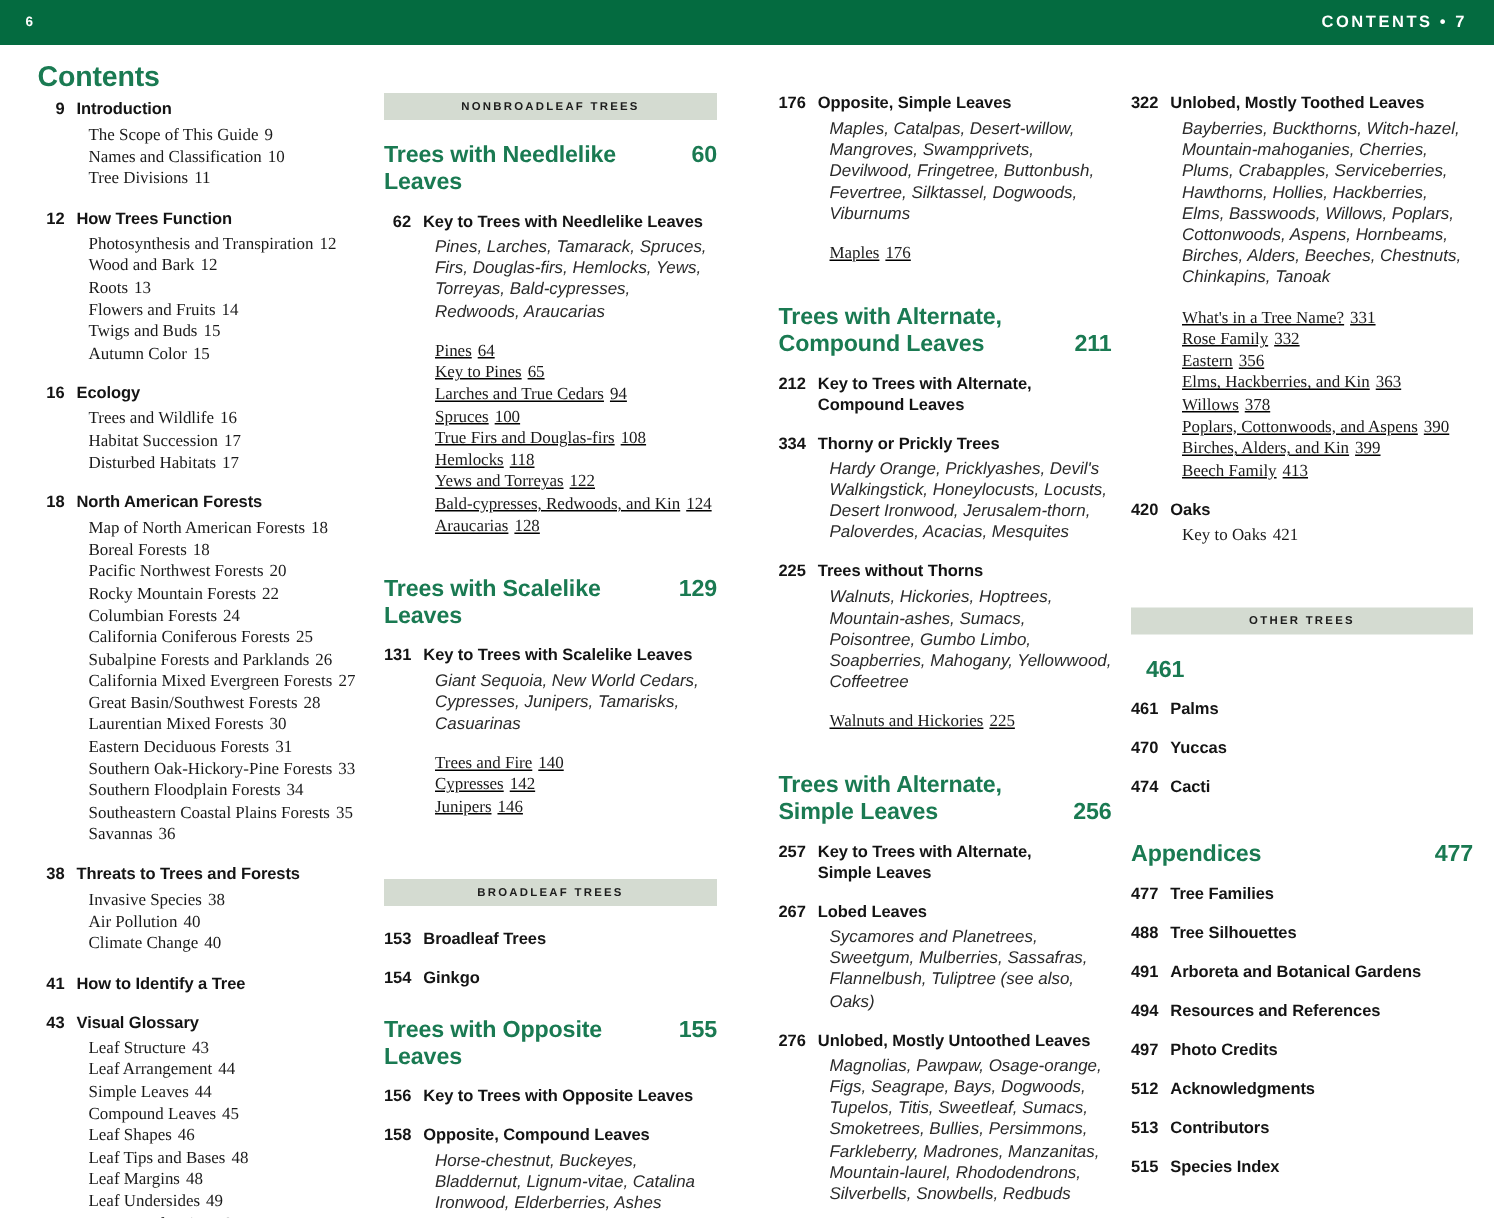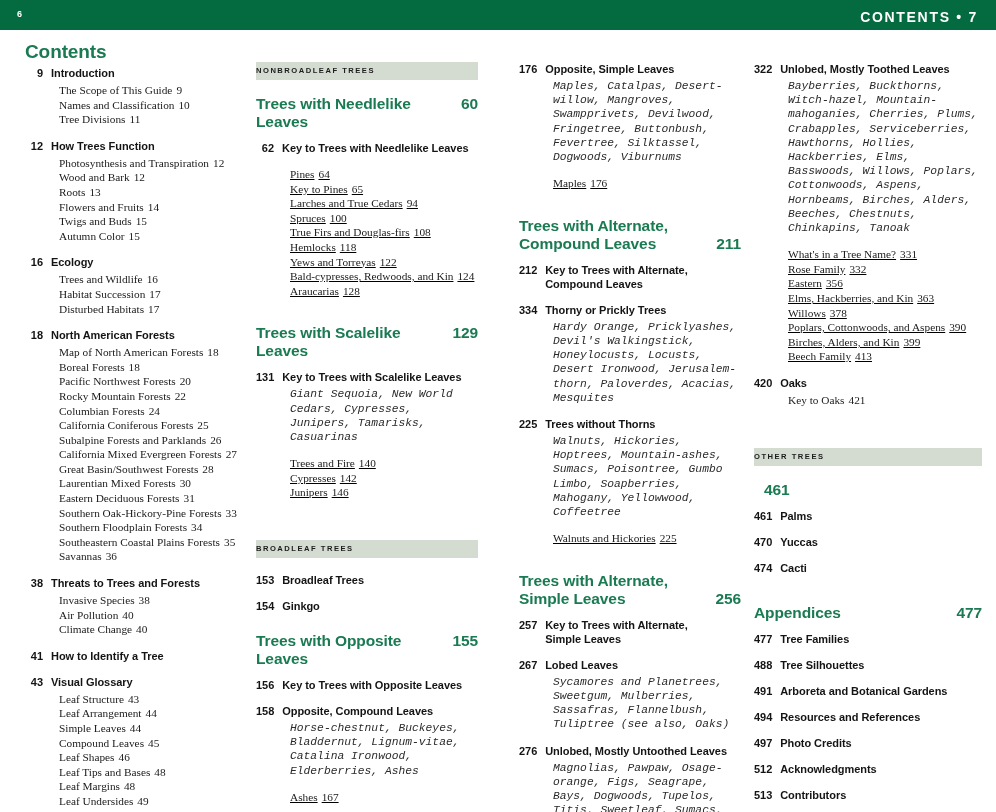--- a/index.html
+++ b/index.html
@@ -27,21 +27,21 @@
     left: 17px; top: 9px;
     color: #ffffff;
     font-size: 9px;
     font-weight: bold;
     letter-spacing: 0.4px;
   }
   .page-header .running-head {
     position: absolute;
     right: 18px; top: 9px;
     color: #ffffff;
-    font-size: 14px;
+    font-size: 11px;
     font-weight: bold;
     letter-spacing: 1.7px;
   }
 
   
   .page-body {
     position: absolute;
     top: 30px; left: 0;
     width: 996px;
     height: 782px;
@@ -72,20 +72,21 @@
   .col-1 { left: 25px;  width: 222px; padding-top: 36px; }
   .col-2 { left: 256px; width: 222px; padding-top: 32px; }
   .col-3 { left: 519px; width: 222px; padding-top: 32px; }
   .col-4 { left: 754px; width: 228px; padding-top: 32px; }
 
   
   .banner {
     background: #d4dbd1;
     height: 18px;
     line-height: 18px;
+    text-align: center;
     font-size: 7.6px;
     font-weight: bold;
     letter-spacing: 1.5px;
     color: #1c1c1c;
     margin-bottom: 15px;
   }
 
   
   .section-head {
     display: flex;
@@ -134,21 +135,21 @@
     font-size: 11.3px;
     line-height: 14.6px;
     color: #1a1a1a;
     white-space: nowrap;
   }
   .subs li .pg { margin-left: 4px; }
 
   
   .blurb {
     margin: 3px 0 0 34px;
-    font-family: Liberation Mono, monospace;
+    font-family: Liberation Sans, sans-serif;
     font-style: italic;
     font-size: 11.3px;
     line-height: 14.2px;
     color: #2a2a2a;
   }
   .gap-md { height: 16px; }
   .gap-lg { height: 26px; }
   .gap-xl { height: 40px; }
 
   .subs.after-blurb { margin-top: 12px; text-decoration: underline; }
@@ -263,20 +264,21 @@
 
       <div class="section-head">
         <span class="sh-label">Trees with Needlelike Leaves</span>
         <span class="sh-page">60</span>
       </div>
 
       <div class="chapter tight">
         <span class="ch-page">62</span>
         <span class="ch-label">Key to Trees with Needlelike Leaves</span>
       </div>
+      <div class="blurb">Pines, Larches, Tamarack, Spruces, Firs, Douglas-firs, Hemlocks, Yews, Torreyas, Bald-cypresses, Redwoods, Araucarias</div>
 
       <ul class="subs after-blurb">
         <li><span>Pines</span><span class="pg">64</span></li>
         <li><span>Key to Pines</span><span class="pg">65</span></li>
         <li><span>Larches and True Cedars</span><span class="pg">94</span></li>
         <li><span>Spruces</span><span class="pg">100</span></li>
         <li><span>True Firs and Douglas-firs</span><span class="pg">108</span></li>
         <li><span>Hemlocks</span><span class="pg">118</span></li>
         <li><span>Yews and Torreyas</span><span class="pg">122</span></li>
         <li><span>Bald-cypresses, Redwoods, and Kin</span><span class="pg">124</span></li>

